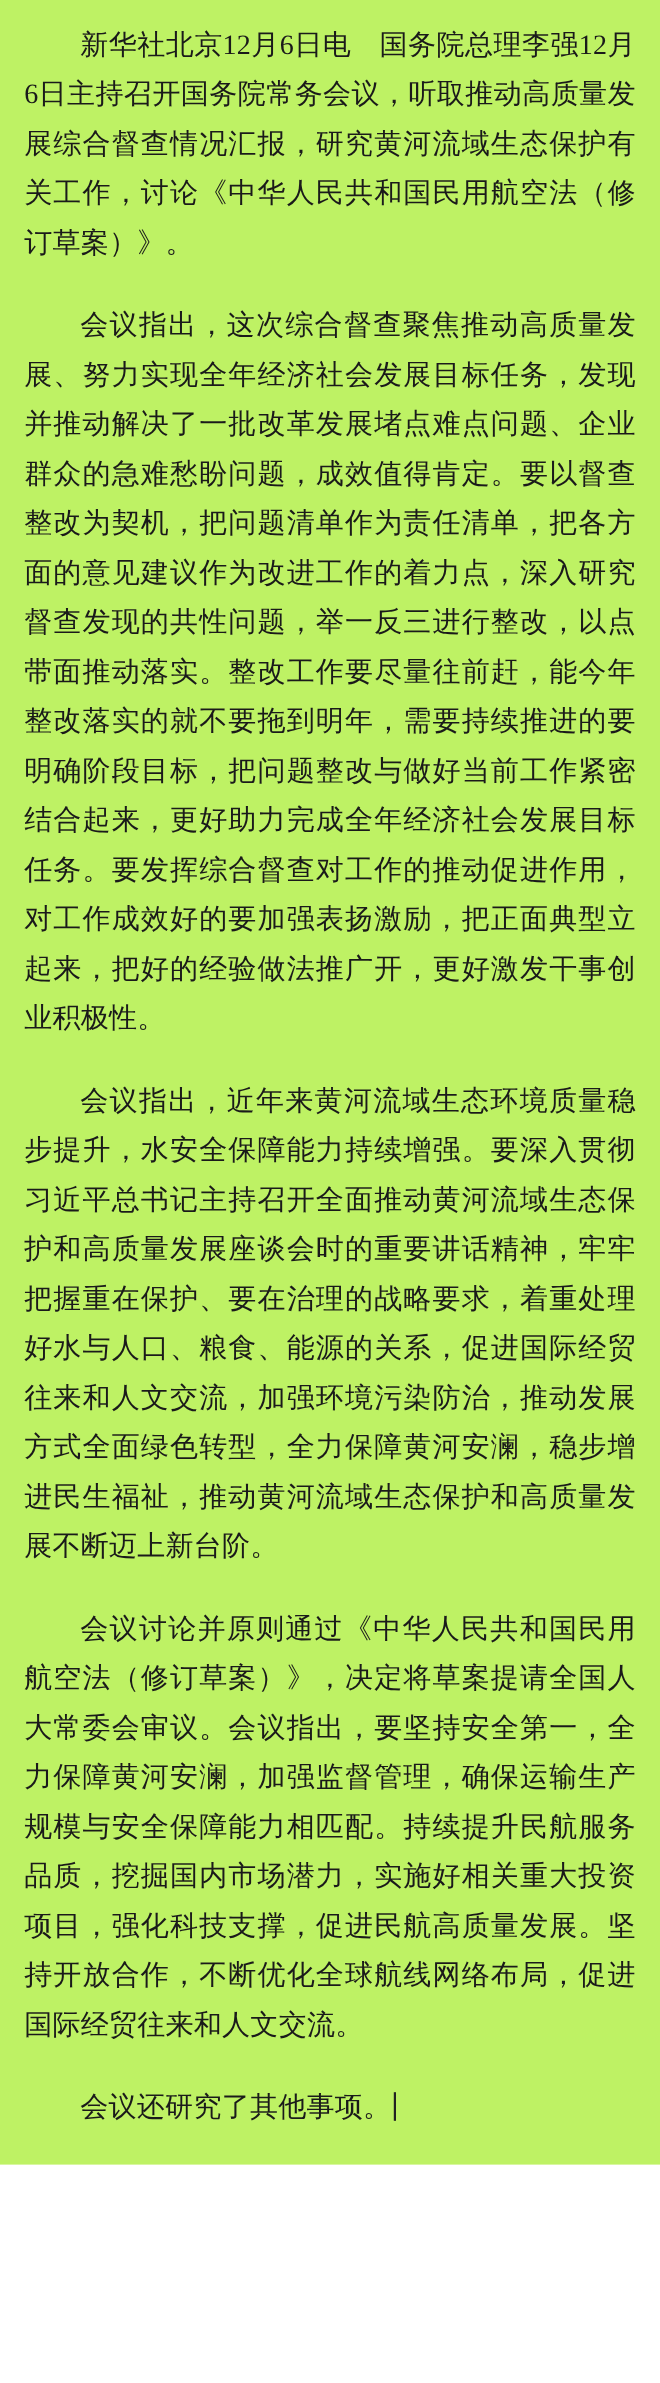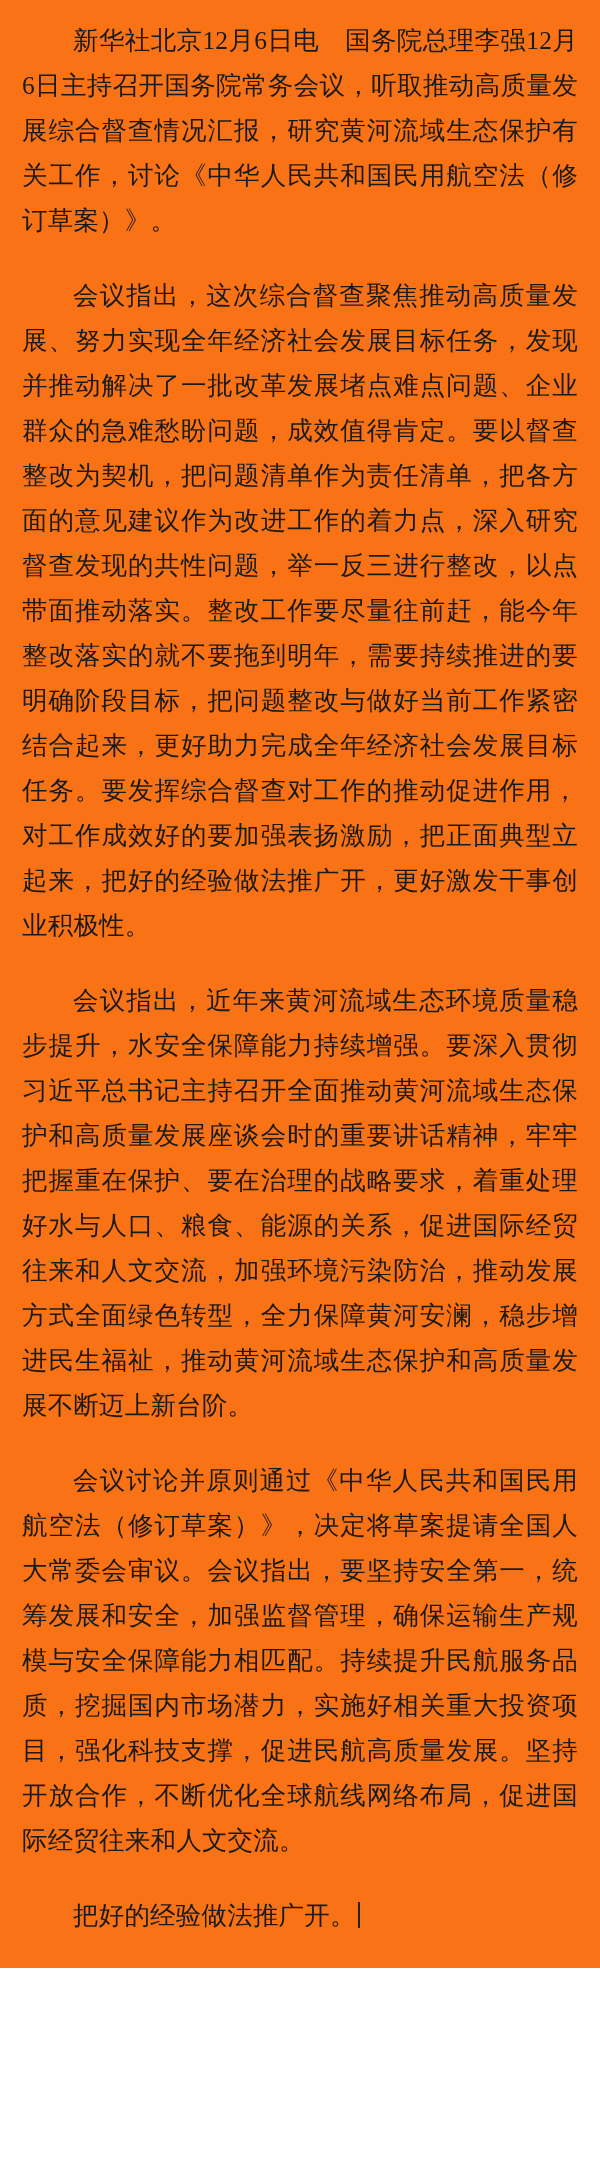--- a/index.html
+++ b/index.html
@@ -8,21 +8,21 @@
     background: #ffffff;
   }
   body {
     width: 600px;
     font-family: "Liberation Serif", "DejaVu Serif", serif;
   }
   #article {
     width: 600px;
     box-sizing: border-box;
     padding: 18px 22px 30px 22px;
-    background: #f97316;
+    background: #bef264;
   }
   .para {
     margin: 0 0 30px 0;
     font-size: 25.5px;
     line-height: 45px;
     color: #1a1a1a;
     text-align: justify;
     text-justify: inter-ideograph;
     text-indent: 2em;
     letter-spacing: 0.2px;
@@ -40,15 +40,15 @@
     margin-left: 2px;
   }
 </style>
 </head>
 <body>
 
 <div id="article">
   <p class="para">新华社北京12月6日电　国务院总理李强12月6日主持召开国务院常务会议，听取推动高质量发展综合督查情况汇报，研究黄河流域生态保护有关工作，讨论《中华人民共和国民用航空法（修订草案）》。</p>
   <p class="para">会议指出，这次综合督查聚焦推动高质量发展、努力实现全年经济社会发展目标任务，发现并推动解决了一批改革发展堵点难点问题、企业群众的急难愁盼问题，成效值得肯定。要以督查整改为契机，把问题清单作为责任清单，把各方面的意见建议作为改进工作的着力点，深入研究督查发现的共性问题，举一反三进行整改，以点带面推动落实。整改工作要尽量往前赶，能今年整改落实的就不要拖到明年，需要持续推进的要明确阶段目标，把问题整改与做好当前工作紧密结合起来，更好助力完成全年经济社会发展目标任务。要发挥综合督查对工作的推动促进作用，对工作成效好的要加强表扬激励，把正面典型立起来，把好的经验做法推广开，更好激发干事创业积极性。</p>
   <p class="para">会议指出，近年来黄河流域生态环境质量稳步提升，水安全保障能力持续增强。要深入贯彻习近平总书记主持召开全面推动黄河流域生态保护和高质量发展座谈会时的重要讲话精神，牢牢把握重在保护、要在治理的战略要求，着重处理好水与人口、粮食、能源的关系，促进国际经贸往来和人文交流，加强环境污染防治，推动发展方式全面绿色转型，全力保障黄河安澜，稳步增进民生福祉，推动黄河流域生态保护和高质量发展不断迈上新台阶。</p>
-  <p class="para">会议讨论并原则通过《中华人民共和国民用航空法（修订草案）》，决定将草案提请全国人大常委会审议。会议指出，要坚持安全第一，统筹发展和安全，加强监督管理，确保运输生产规模与安全保障能力相匹配。持续提升民航服务品质，挖掘国内市场潜力，实施好相关重大投资项目，强化科技支撑，促进民航高质量发展。坚持开放合作，不断优化全球航线网络布局，促进国际经贸往来和人文交流。</p>
-  <p class="para"><span>把好的经验做法推广开。</span><span class="caret"></span></p>
+  <p class="para">会议讨论并原则通过《中华人民共和国民用航空法（修订草案）》，决定将草案提请全国人大常委会审议。会议指出，要坚持安全第一，全力保障黄河安澜，加强监督管理，确保运输生产规模与安全保障能力相匹配。持续提升民航服务品质，挖掘国内市场潜力，实施好相关重大投资项目，强化科技支撑，促进民航高质量发展。坚持开放合作，不断优化全球航线网络布局，促进国际经贸往来和人文交流。</p>
+  <p class="para"><span>会议还研究了其他事项。</span><span class="caret"></span></p>
 </div>
 
 </body></html>

